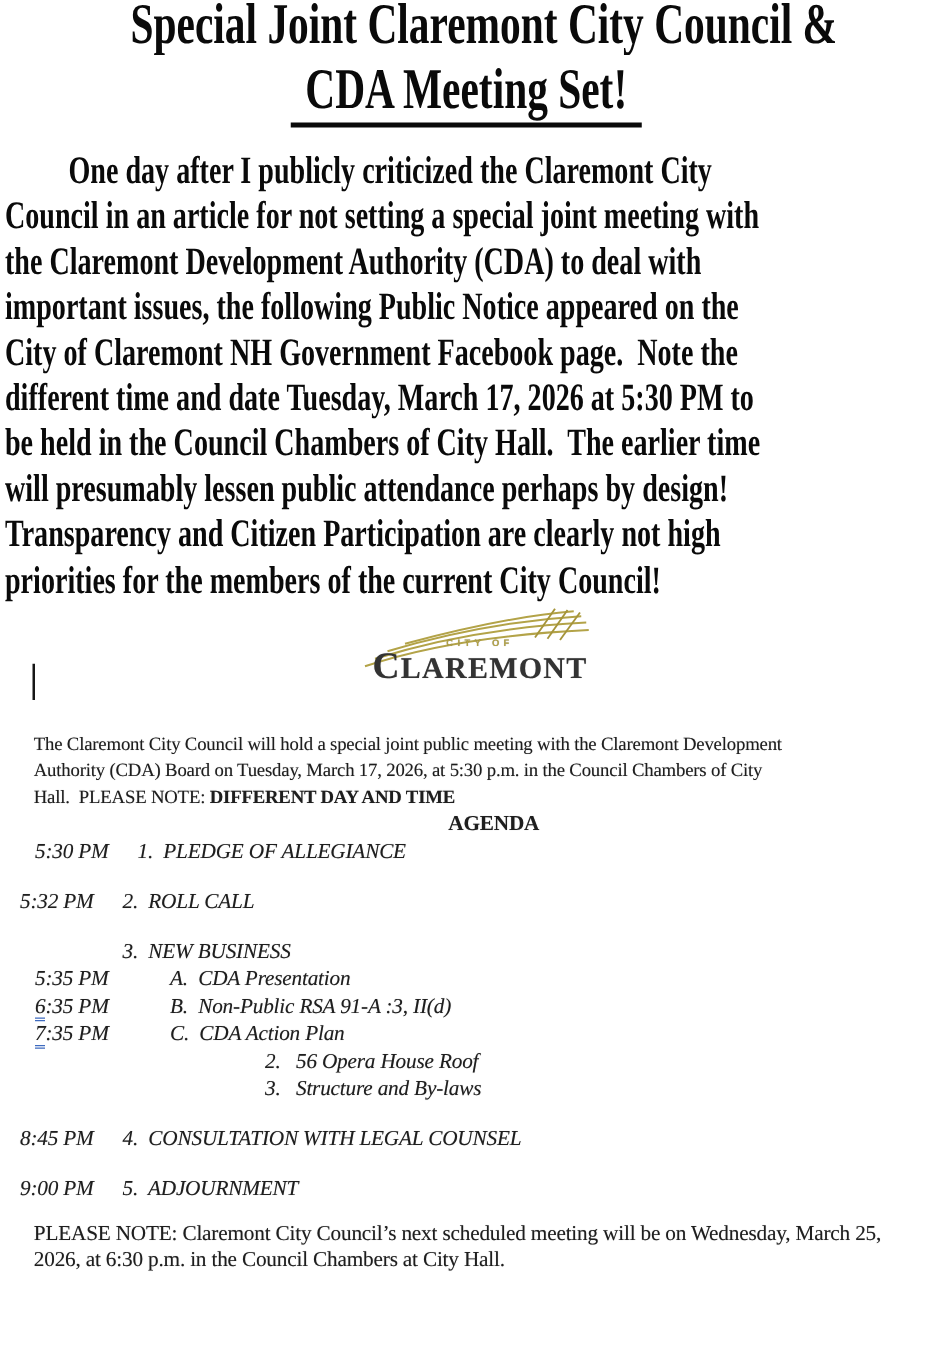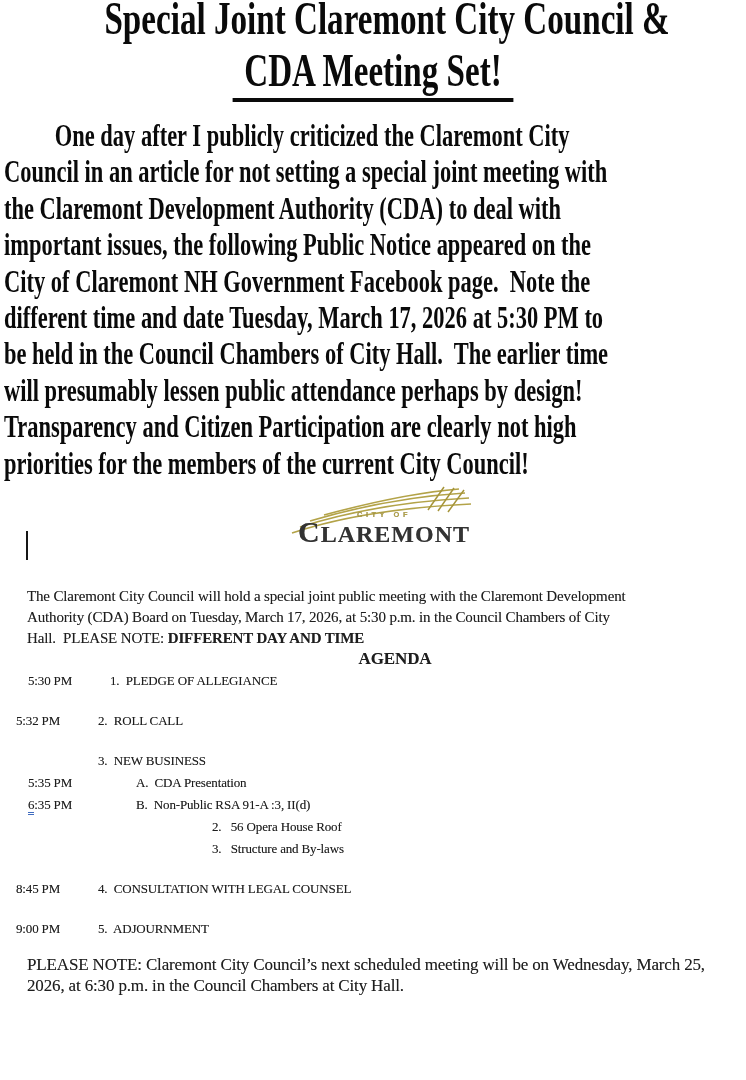--- a/index.html
+++ b/index.html
@@ -50,21 +50,21 @@
     position:absolute; left:26px; top:531px;
     width:2px; height:29px; background:#161616;
   }
   .notice { margin:38px 0 0 27px; font-size:15px; line-height:21px; }
   .notice .nline { white-space:pre-wrap; }
   .b { font-weight:bold; }
   .agenda-heading {
     margin-left:44px;
     text-align:center; font-weight:bold; font-size:17px; line-height:20px;
   }
-  .agenda { font-size:13px; }
+  .agenda { font-size:17px;font-style:italic; }
   .row { display:flex; padding-left:28px; line-height:20px; margin-top:2px; white-space:pre; }
   .row.gap { margin-top:20px;padding-left:16px; }
   .time { flex:0 0 auto; width:78px; }
   .tu { border-bottom:3px double #3f6bbf; }
   .tu:empty { border-bottom:none; }
   .lvl1 .item { margin-left:4px; }
   .lvl2 .item { margin-left:30px; }
   .lvl3 .item { margin-left:106px; }
   .footer-note {
     margin:15px 0 0 27px;
@@ -143,20 +143,24 @@
     <div class="row lvl2">
       <span class="time"><span class="tu"></span><span>5:35 PM</span></span>
       <span class="item">A.  CDA Presentation</span>
     </div>
 
     <div class="row lvl2">
       <span class="time"><span class="tu">6</span><span>:35 PM</span></span>
       <span class="item">B.  Non-Public RSA 91-A :3, II(d)</span>
     </div>
 
+    <div class="row lvl2">
+      <span class="time"><span class="tu">7</span><span>:35 PM</span></span>
+      <span class="item">C.  CDA Action Plan</span>
+    </div>
 
 
     <div class="row lvl3">
       <span class="time"><span class="tu"></span><span></span></span>
       <span class="item">2.   56 Opera House Roof</span>
     </div>
 
     <div class="row lvl3">
       <span class="time"><span class="tu"></span><span></span></span>
       <span class="item">3.   Structure and By-laws</span>

